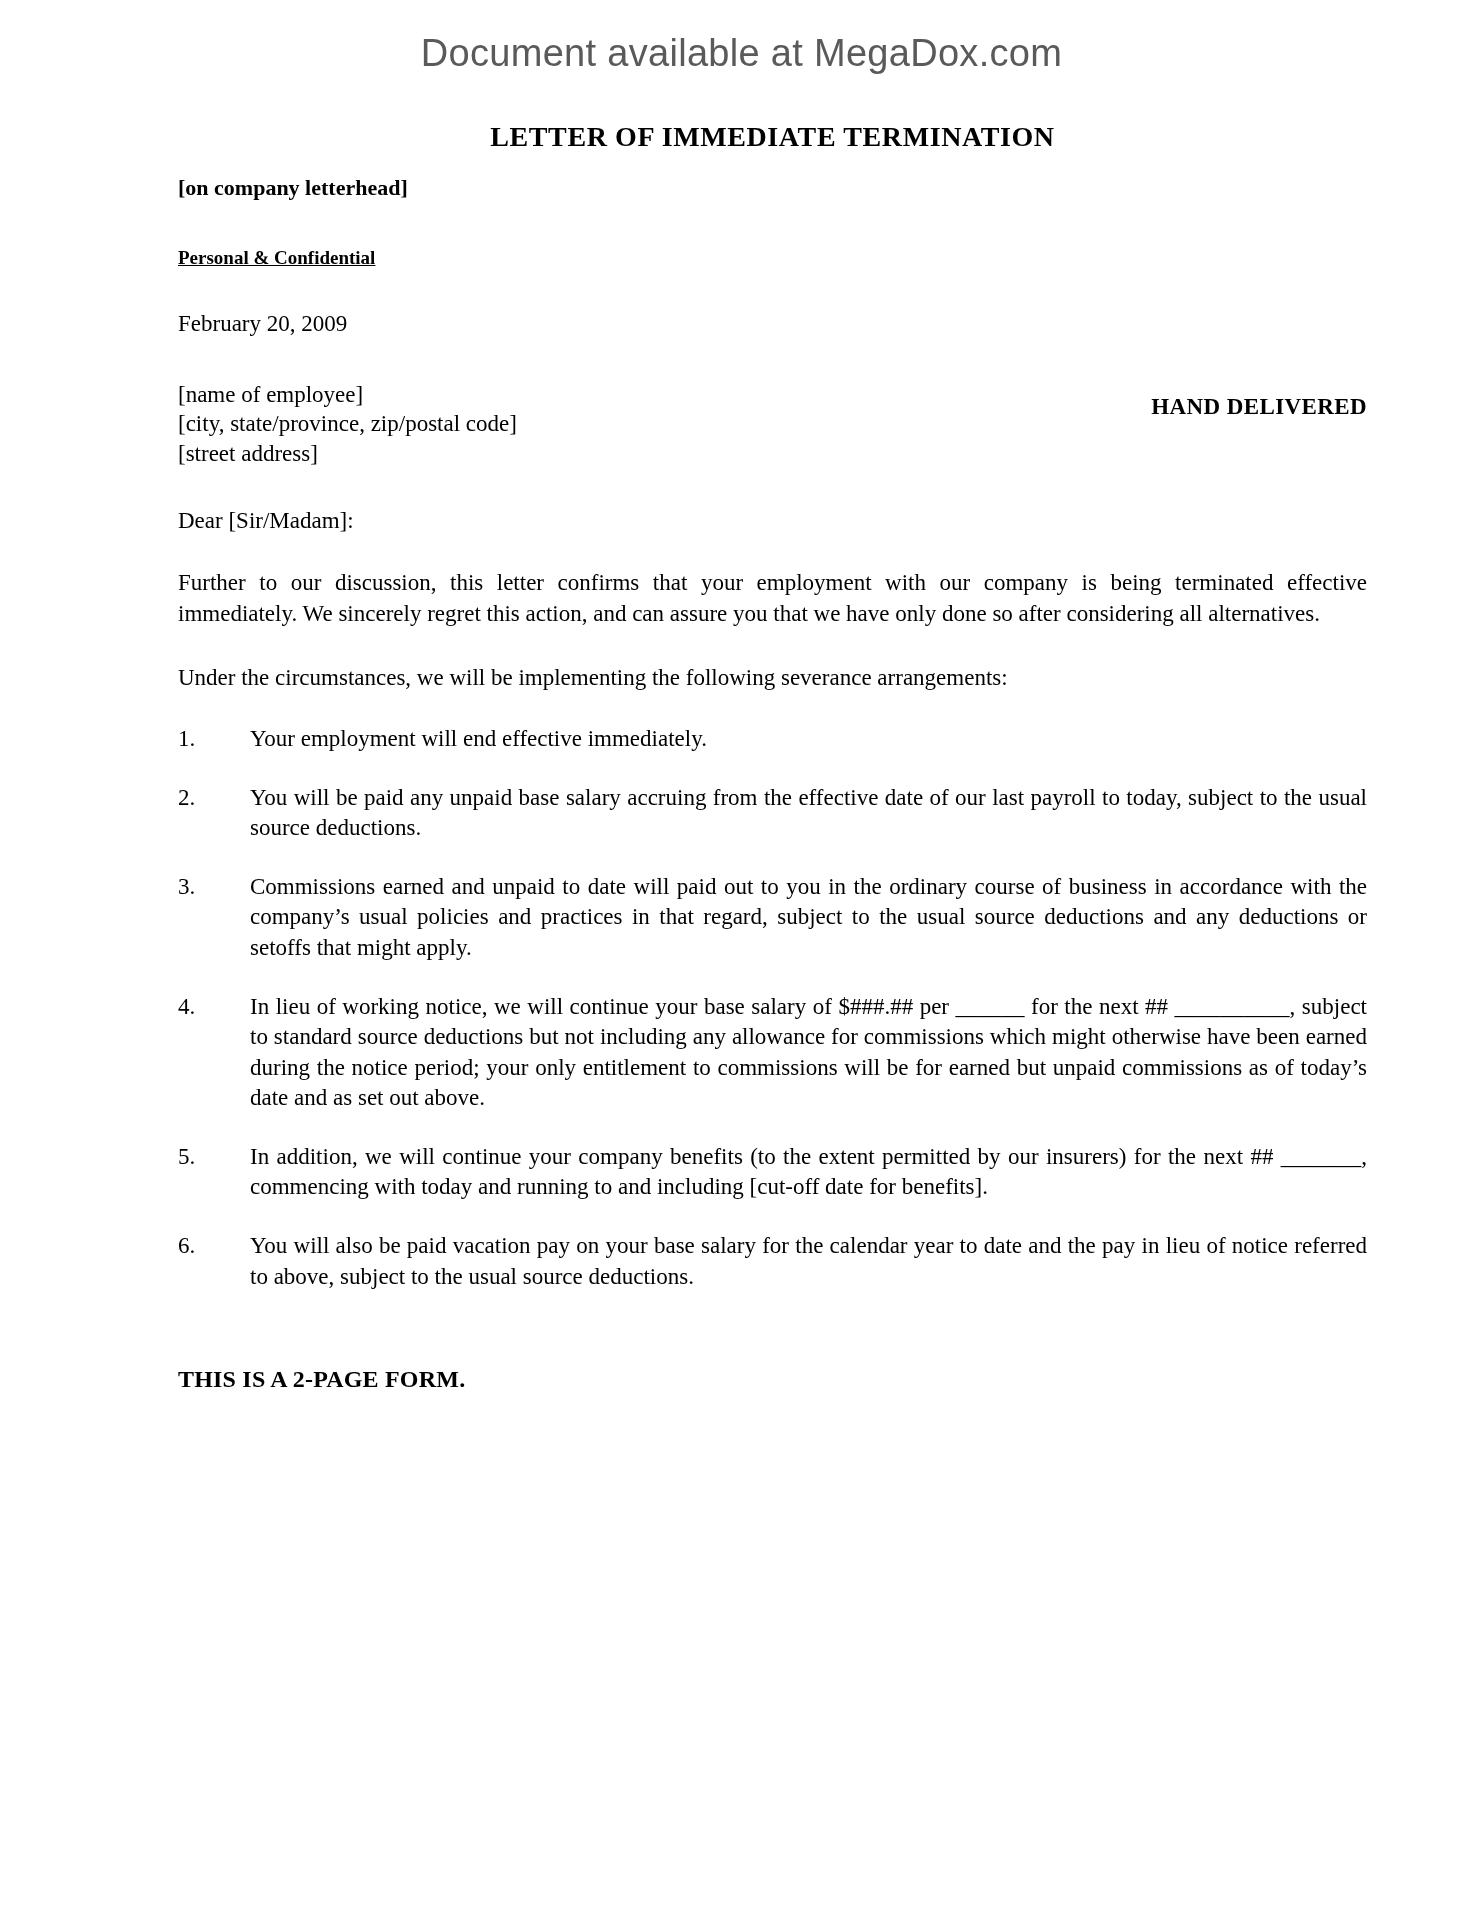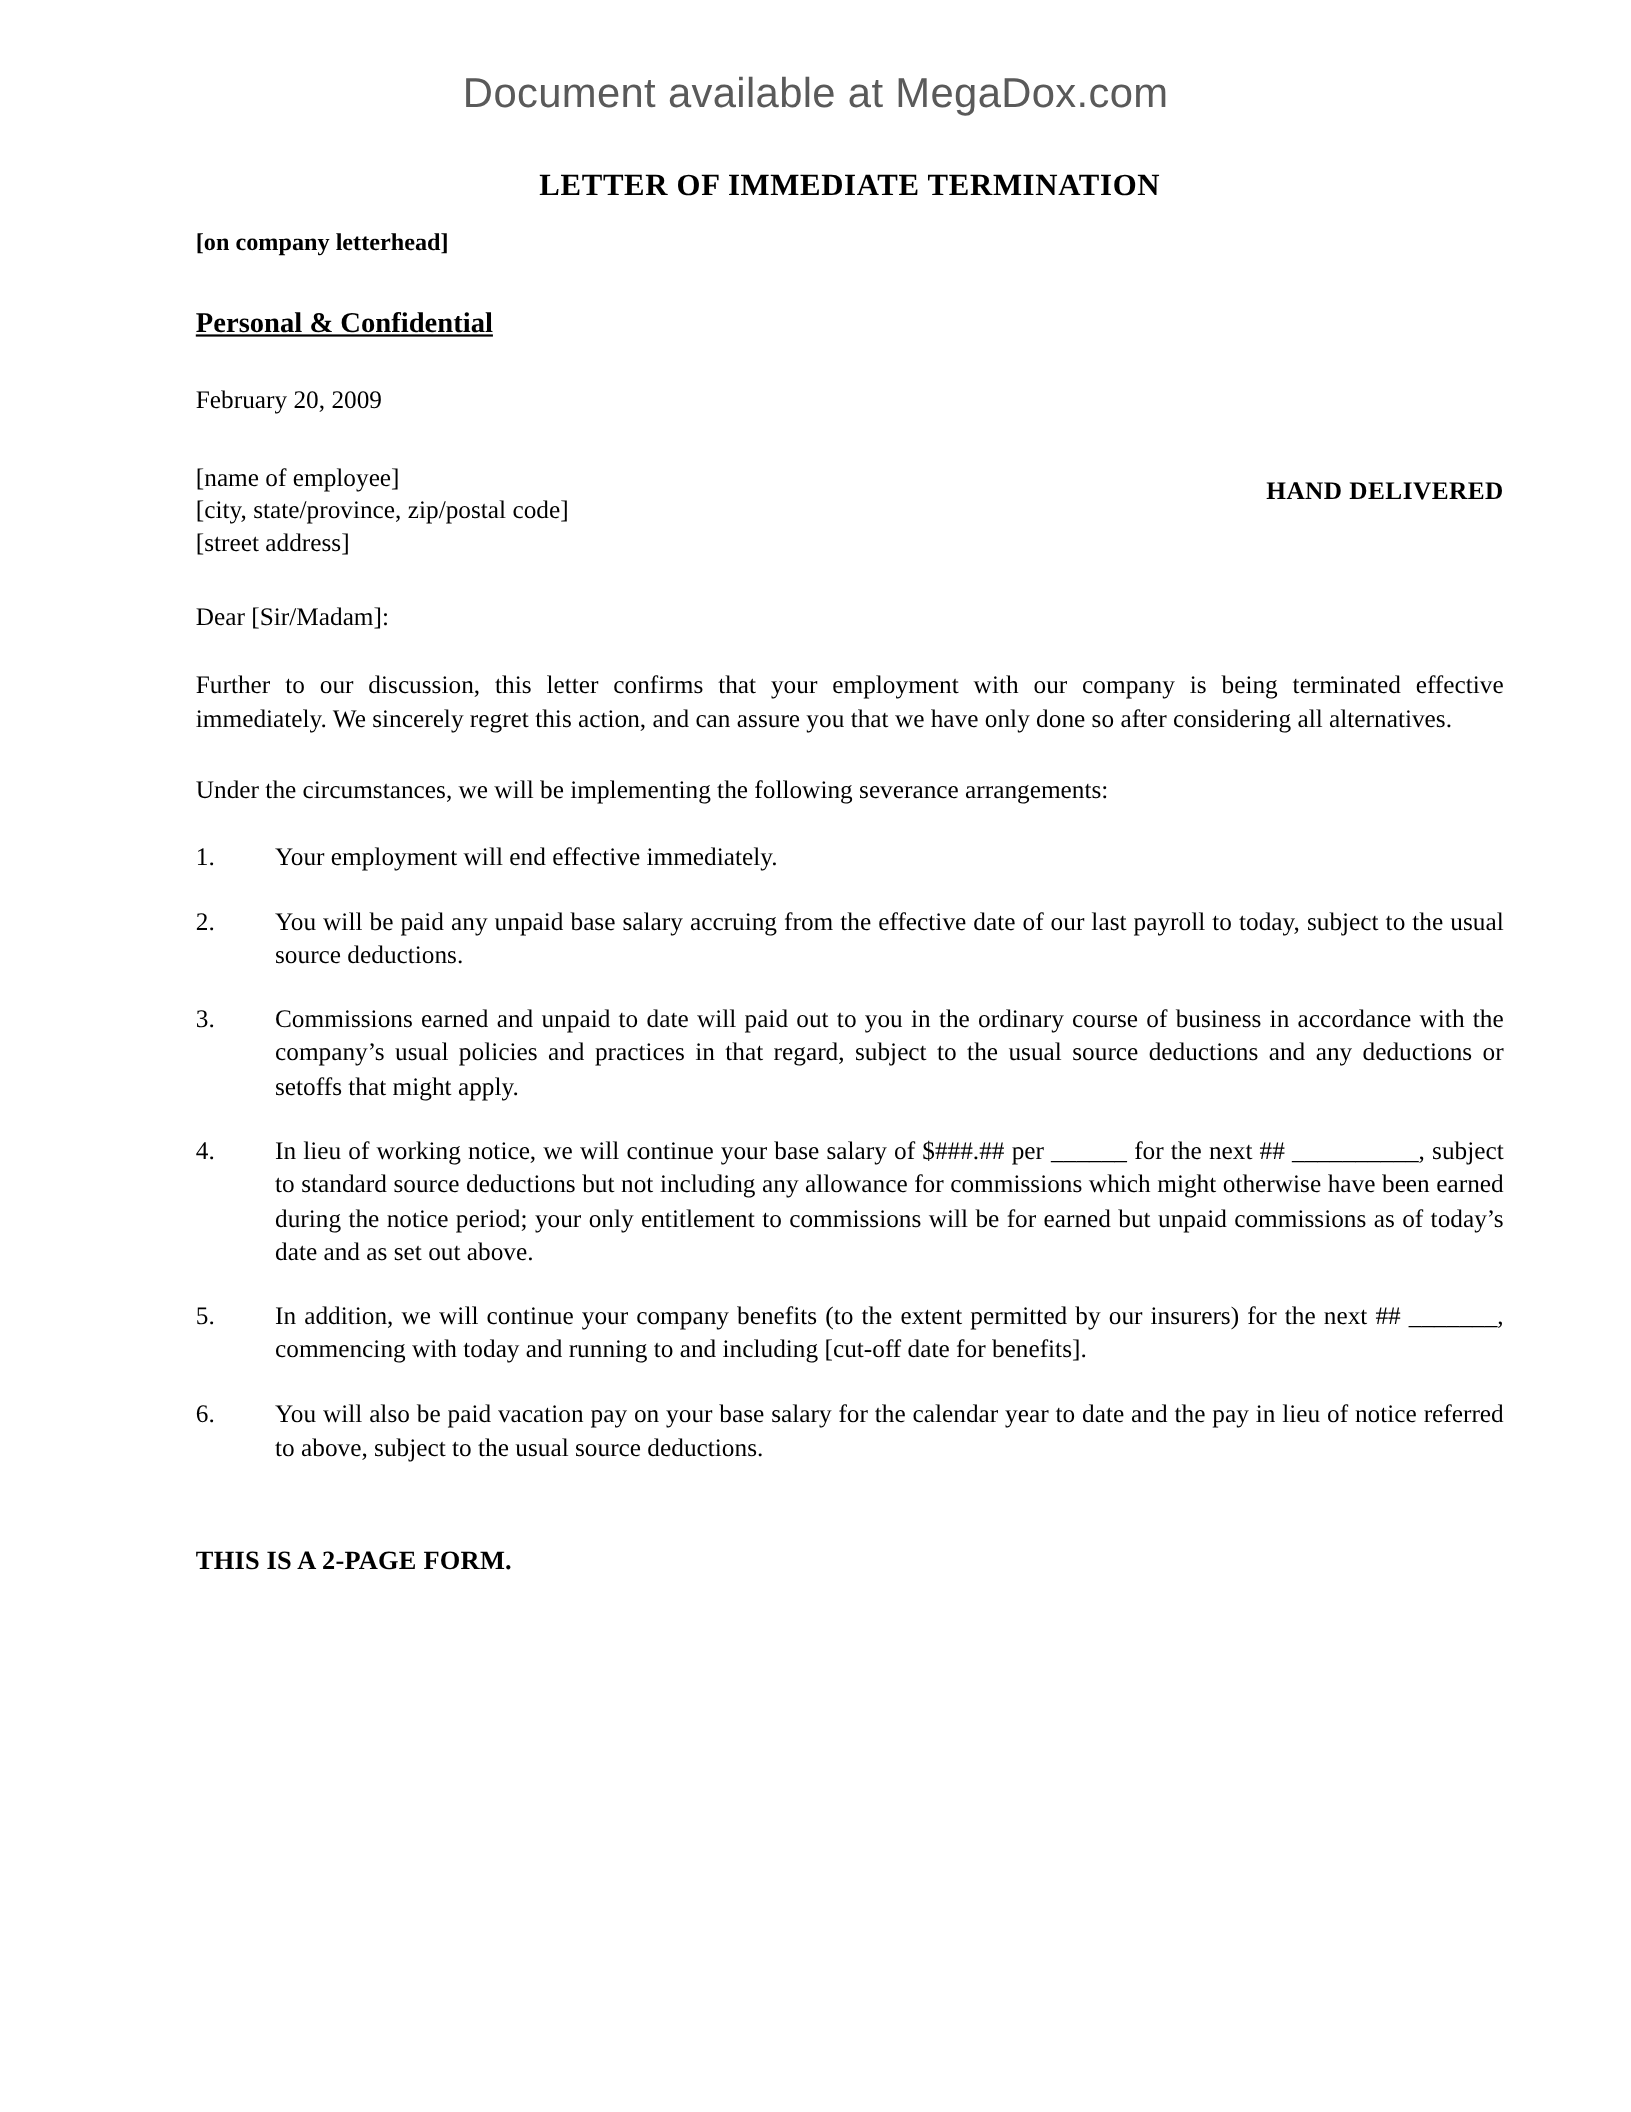--- a/index.html
+++ b/index.html
@@ -16,40 +16,40 @@
     color: #000000;
     box-sizing: border-box;
     overflow: hidden;
   }
   .watermark {
     text-align: center;
     font-family: "Liberation Sans", sans-serif;
     font-size: 38px;
     color: #5a5a5a;
     letter-spacing: 0.3px;
-    padding-top: 64px;
+    padding-top: 32px;
   }
   .content {
     padding: 0 116px 0 178px;
   }
   .doc-title {
     text-align: center;
     font-weight: bold;
     font-size: 28px;
     letter-spacing: 0.6px;
     margin-top: 46px;
   }
   .doc-subtitle {
     font-weight: bold;
     font-size: 22px;
     margin-top: 22px;
   }
   .confidential {
     font-weight: bold;
-    font-size: 26px;
+    font-size: 19px;
     text-decoration: underline;
     margin-top: 46px;
   }
   .date-line {
     font-size: 23px;
     margin-top: 42px;
   }
   .addr-block {
     margin-top: 43px;
     position: relative;

